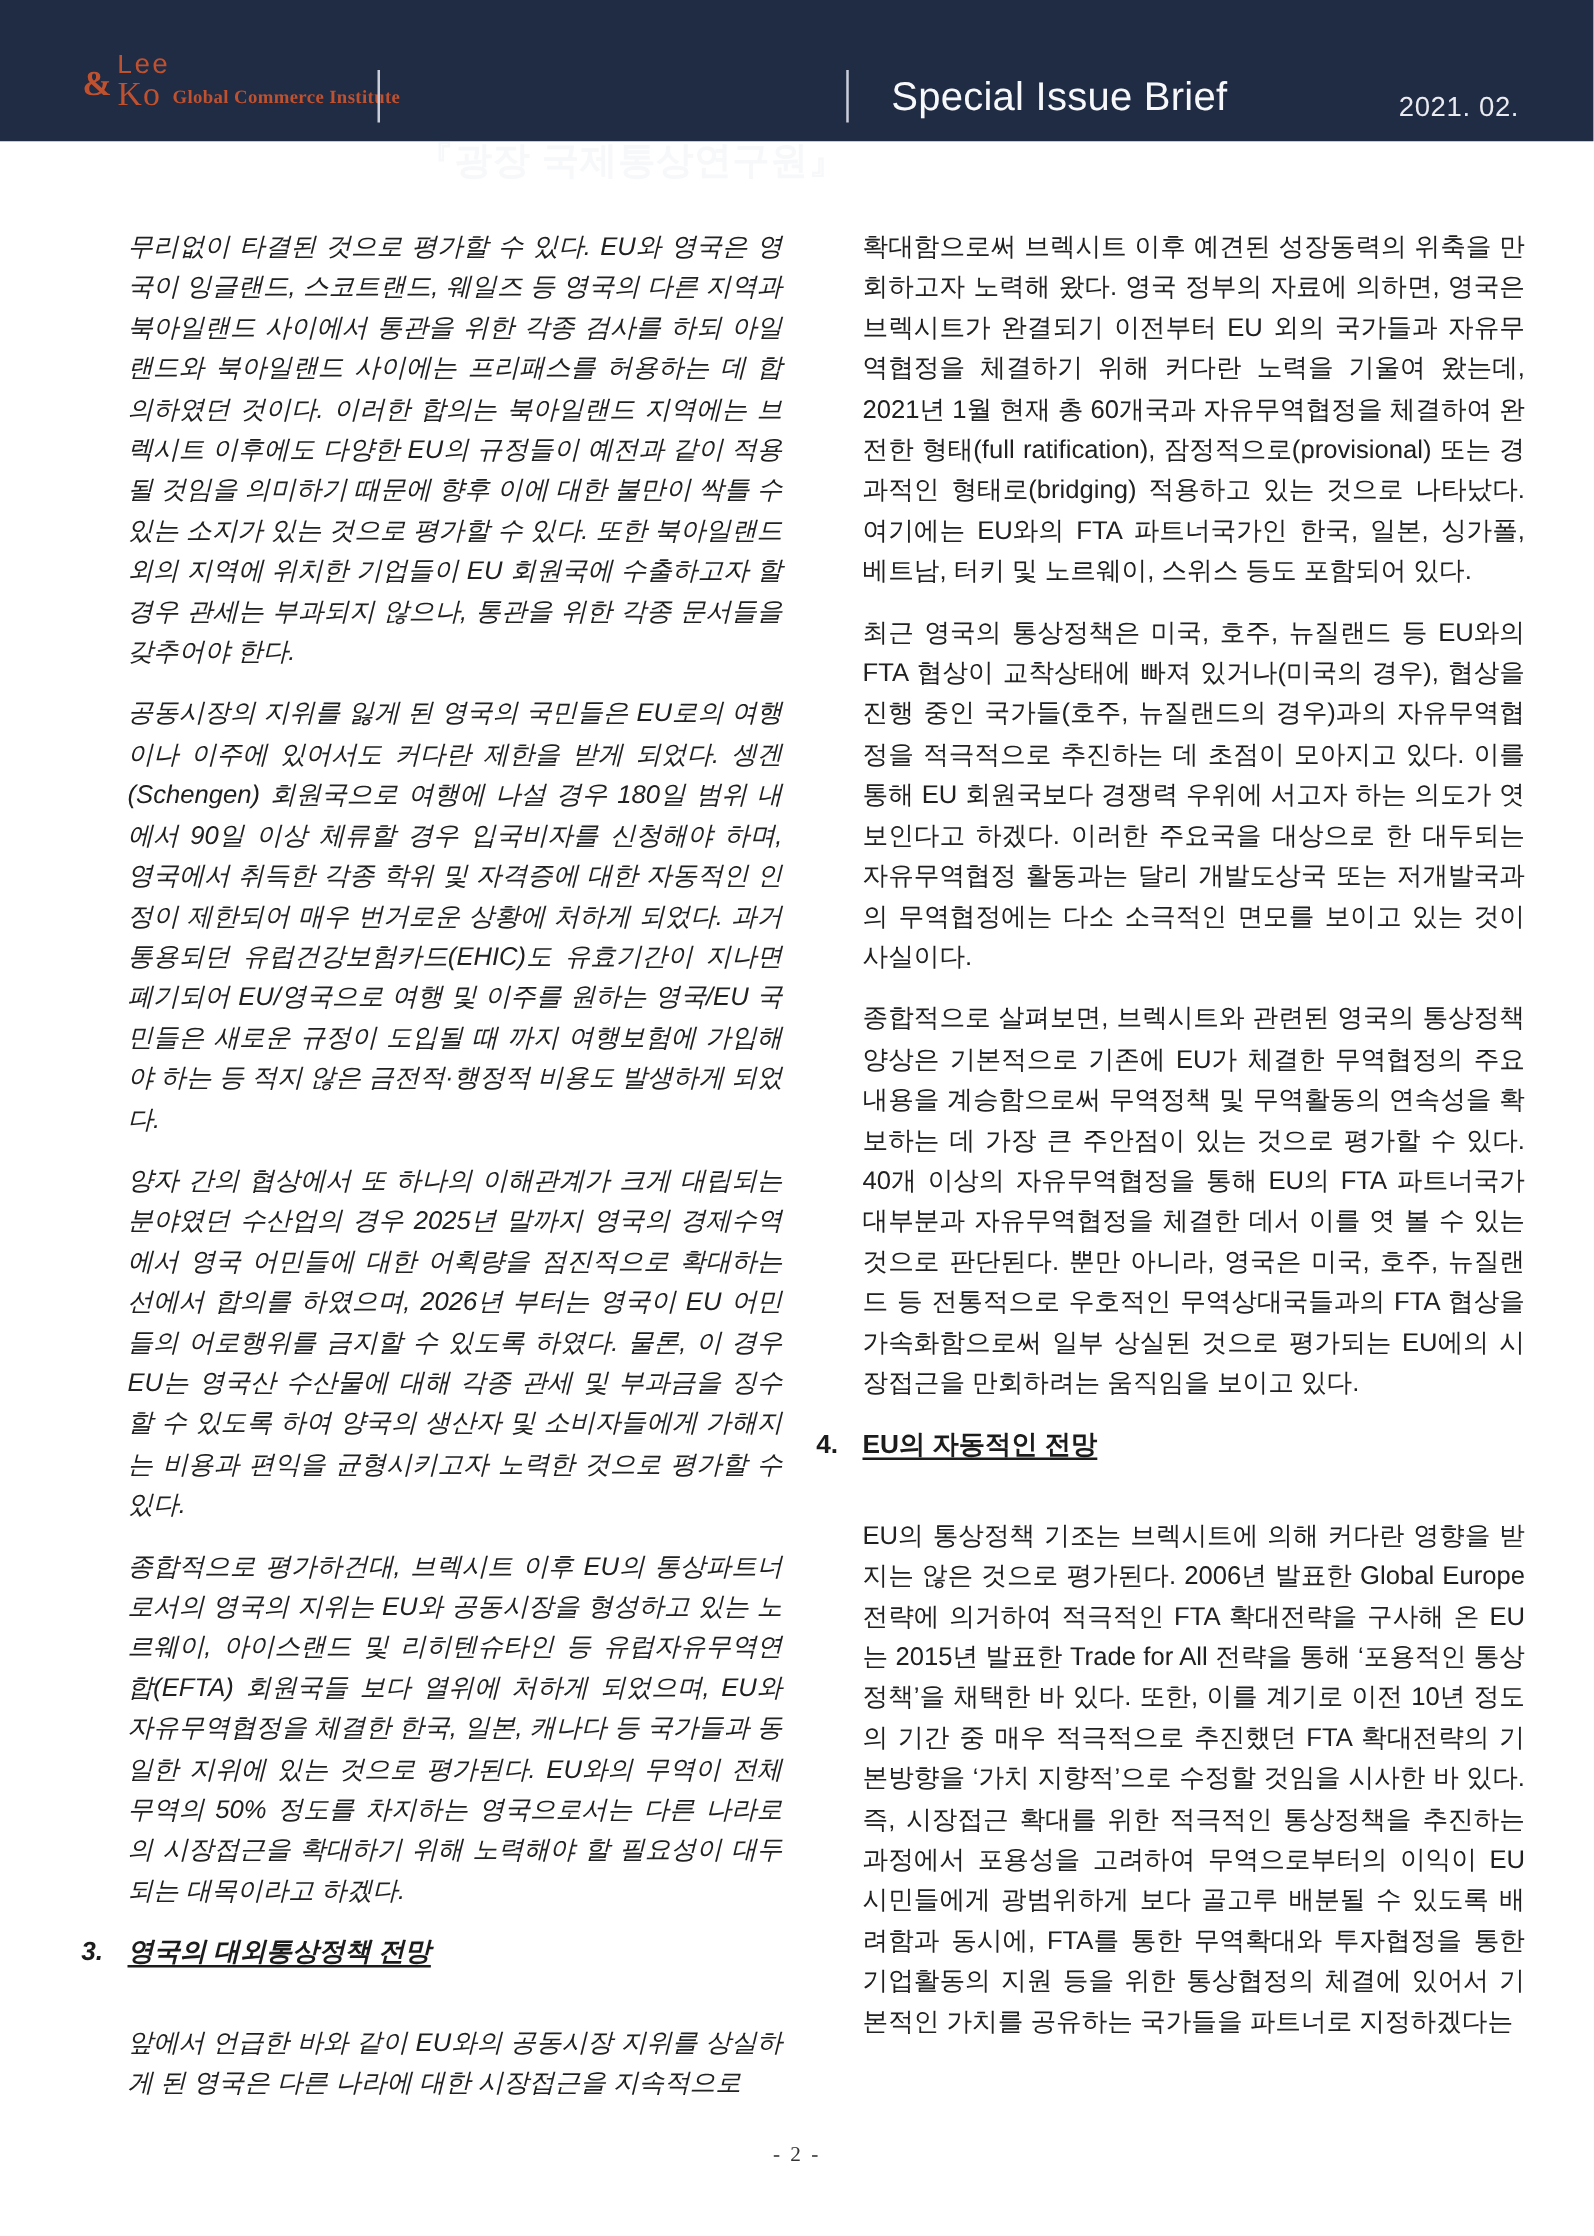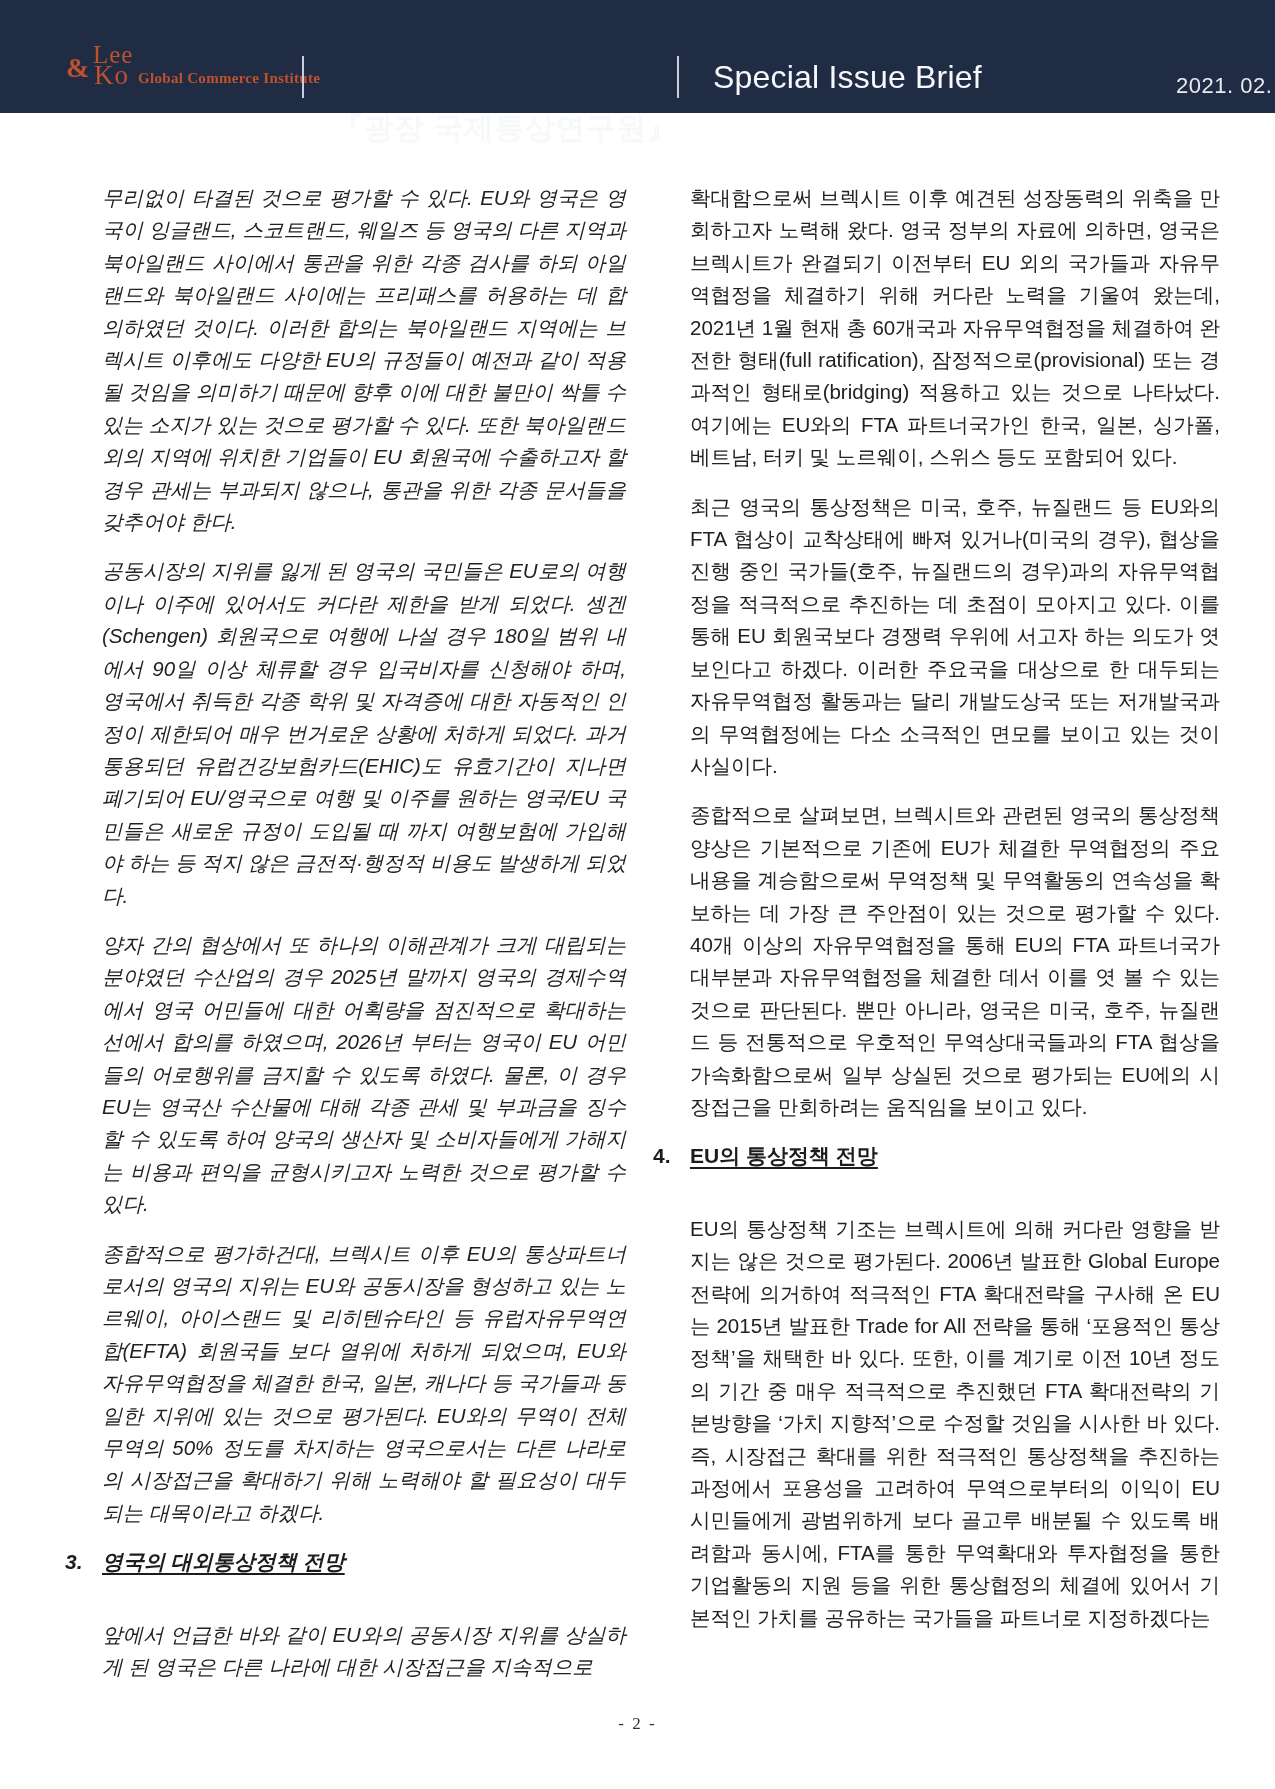--- a/index.html
+++ b/index.html
@@ -10,42 +10,42 @@
     background:#ffffff; overflow:hidden;
   }
 
   
   .header {
     position:absolute; left:0; top:0; width:1275px; height:113px;
     background:#202b44;
   }
   .logo { position:absolute; left:58px; top:42px; width:230px; height:52px; color:#c0512f; }
   .logo-amp  { position:absolute; left:8px;  top:12px; font-family:"Liberation Serif","DejaVu Serif",serif; font-size:28px; font-weight:bold; line-height:1; }
-  .logo-lee  { position:absolute; left:35px; top:0;    font-family:Liberation Serif, serif; font-size:25px; line-height:1; letter-spacing:1px; }
+  .logo-lee  { position:absolute; left:35px; top:0;    font-family:Liberation Mono, monospace; font-size:22px; line-height:1; letter-spacing:1px; }
   .logo-ko   { position:absolute; left:36px; top:20px; font-family:"Liberation Serif","DejaVu Serif",serif; font-size:27px; line-height:1; letter-spacing:1px; }
   .logo-subtitle {
     position:absolute; left:80px; top:28px;
     font-family:"Liberation Serif","DejaVu Serif",serif;
     font-size:15px; font-weight:bold; letter-spacing:0.3px; white-space:nowrap;
   }
   .hdr-divider {
     position:absolute; top:56px; width:2px; height:42px; background:#c9ced9;
   }
   .hdr-divider.d1 { left:302px; }
   .hdr-divider.d2 { left:677px; }
   .journal-title {
     position:absolute; left:333px; top:60px;
     color:#f7f8fa; font-size:30px; font-weight:bold; letter-spacing:0.5px; white-space:nowrap;margin-top:48px;
   }
   .brief-title {
     position:absolute; left:713px; top:59px;
     color:#f7f8fa; font-size:32px; font-weight:normal; letter-spacing:0.2px; white-space:nowrap;
   }
   .issue-date {
-    position:absolute; left:1176px; top:73px;
+    position:absolute; left:1119px; top:73px;
     color:#e9ebf0; font-size:22px; letter-spacing:0.5px; white-space:nowrap;
   }
 
   
   .col {
     position:absolute; top:182px;
     font-size:20.5px; line-height:32.4px; color:#212121;
     text-align:justify; word-break:break-word;
   }
   .col-left  { left:102px;  width:524px;font-style:italic; }
@@ -104,20 +104,20 @@
     </div>
     <p class="para">앞에서 언급한 바와 같이 EU와의 공동시장 지위를 상실하게 된 영국은 다른 나라에 대한 시장접근을 지속적으로</p>
   </div>
 
   <div class="col col-right">
     <p class="para">확대함으로써 브렉시트 이후 예견된 성장동력의 위축을 만회하고자 노력해 왔다. 영국 정부의 자료에 의하면, 영국은 브렉시트가 완결되기 이전부터 EU 외의 국가들과 자유무역협정을 체결하기 위해 커다란 노력을 기울여 왔는데, 2021년 1월 현재 총 60개국과 자유무역협정을 체결하여 완전한 형태(full ratification), 잠정적으로(provisional) 또는 경과적인 형태로(bridging) 적용하고 있는 것으로 나타났다. 여기에는 EU와의 FTA 파트너국가인 한국, 일본, 싱가폴, 베트남, 터키 및 노르웨이, 스위스 등도 포함되어 있다.</p>
     <p class="para">최근 영국의 통상정책은 미국, 호주, 뉴질랜드 등 EU와의 FTA 협상이 교착상태에 빠져 있거나(미국의 경우), 협상을 진행 중인 국가들(호주, 뉴질랜드의 경우)과의 자유무역협정을 적극적으로 추진하는 데 초점이 모아지고 있다. 이를 통해 EU 회원국보다 경쟁력 우위에 서고자 하는 의도가 엿보인다고 하겠다. 이러한 주요국을 대상으로 한 대두되는 자유무역협정 활동과는 달리 개발도상국 또는 저개발국과의 무역협정에는 다소 소극적인 면모를 보이고 있는 것이 사실이다.</p>
     <p class="para">종합적으로 살펴보면, 브렉시트와 관련된 영국의 통상정책 양상은 기본적으로 기존에 EU가 체결한 무역협정의 주요 내용을 계승함으로써 무역정책 및 무역활동의 연속성을 확보하는 데 가장 큰 주안점이 있는 것으로 평가할 수 있다. 40개 이상의 자유무역협정을 통해 EU의 FTA 파트너국가 대부분과 자유무역협정을 체결한 데서 이를 엿 볼 수 있는 것으로 판단된다. 뿐만 아니라, 영국은 미국, 호주, 뉴질랜드 등 전통적으로 우호적인 무역상대국들과의 FTA 협상을 가속화함으로써 일부 상실된 것으로 평가되는 EU에의 시장접근을 만회하려는 움직임을 보이고 있다.</p>
     <div class="section-heading">
       <span class="section-number">4.</span>
-      <span class="section-title">EU의 통상정책 전망</span>
+      <span class="section-title">EU의 자동적인 전망</span>
     </div>
     <p class="para">EU의 통상정책 기조는 브렉시트에 의해 커다란 영향을 받지는 않은 것으로 평가된다. 2006년 발표한 Global Europe 전략에 의거하여 적극적인 FTA 확대전략을 구사해 온 EU는 2015년 발표한 Trade for All 전략을 통해 ‘포용적인 통상정책’을 채택한 바 있다. 또한, 이를 계기로 이전 10년 정도의 기간 중 매우 적극적으로 추진했던 FTA 확대전략의 기본방향을 ‘가치 지향적’으로 수정할 것임을 시사한 바 있다. 즉, 시장접근 확대를 위한 적극적인 통상정책을 추진하는 과정에서 포용성을 고려하여 무역으로부터의 이익이 EU 시민들에게 광범위하게 보다 골고루 배분될 수 있도록 배려함과 동시에, FTA를 통한 무역확대와 투자협정을 통한 기업활동의 지원 등을 위한 통상협정의 체결에 있어서 기본적인 가치를 공유하는 국가들을 파트너로 지정하겠다는</p>
   </div>
 
   <div class="footer">- 2 -</div>
 
 </div>
 
 </body></html>

